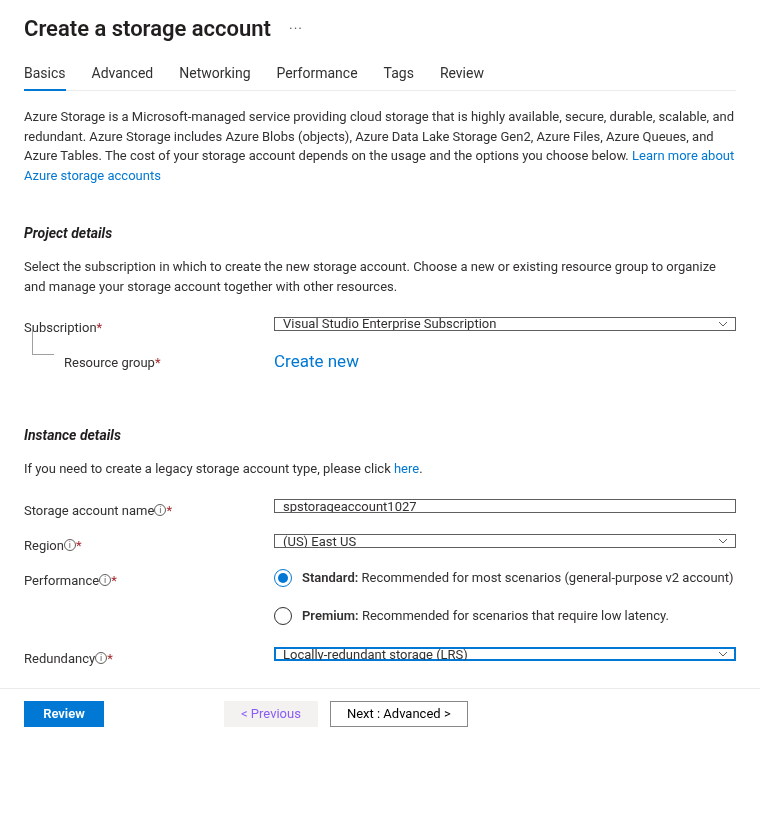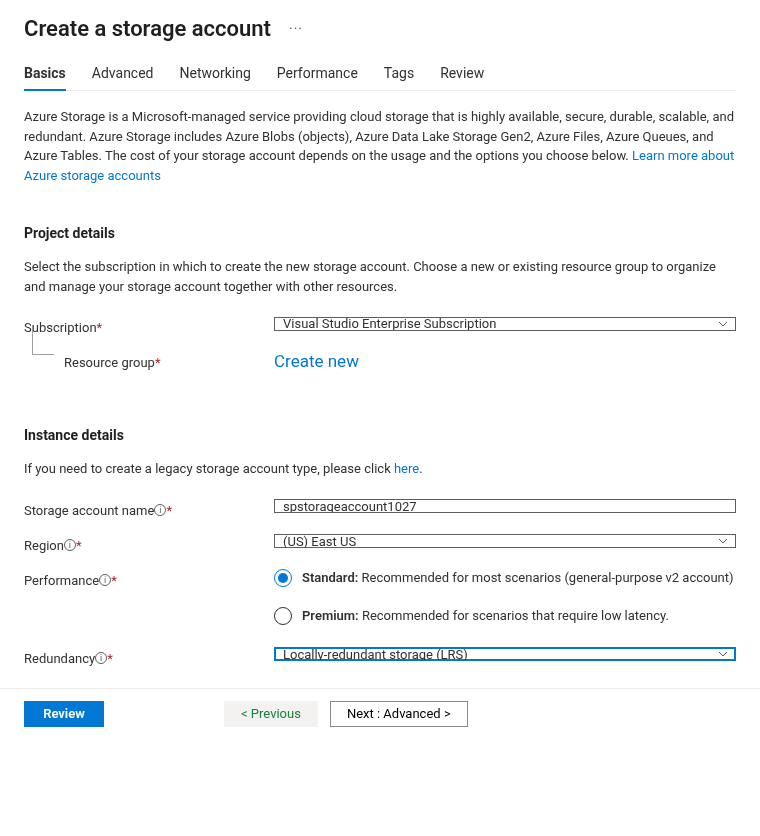--- a/index.html
+++ b/index.html
@@ -43,38 +43,39 @@
       padding: 6px 0 8px 0;
       font-size: 14px;
       color: #323130;
       cursor: pointer;
       border-bottom: 2px solid transparent;
       margin-bottom: -1px;
       font-weight: 400;
     }
     .tab.active {
       border-bottom: 2px solid #0078d4;
-      font-weight: 700;
+      font-weight: 400;
     }
     .intro-text {
       font-size: 13px;
       color: #323130;
       line-height: 1.5;
       margin-bottom: 40px;
     }
     .link {
       color: #0078d4;
       text-decoration: none;
       cursor: pointer;
     }
     .section-heading {
       font-size: 14px;
       font-weight: 700;
       color: #201f1e;
       margin-bottom: 16px;
+      font-style: italic;
     }
     .section-desc {
       font-size: 13px;
       color: #323130;
       line-height: 1.5;
       margin-bottom: 20px;
     }
     .form-row {
       display: flex;
       align-items: flex-start;
@@ -224,21 +225,21 @@
     .btn-primary {
       background: #0078d4;
       border-color: #0078d4;
       color: #ffffff;
       font-weight: 600;
       min-width: 80px;
     }
     .btn-disabled {
       background: #f3f2f1;
       border-color: #f3f2f1;
-      color: #15803d;
+      color: #8b5cf6;
       cursor: default;
     }
     .section-gap {
       height: 40px;
     }
     .perf-row {
       margin-bottom: 22px;
     }
   </style>
 </head>

